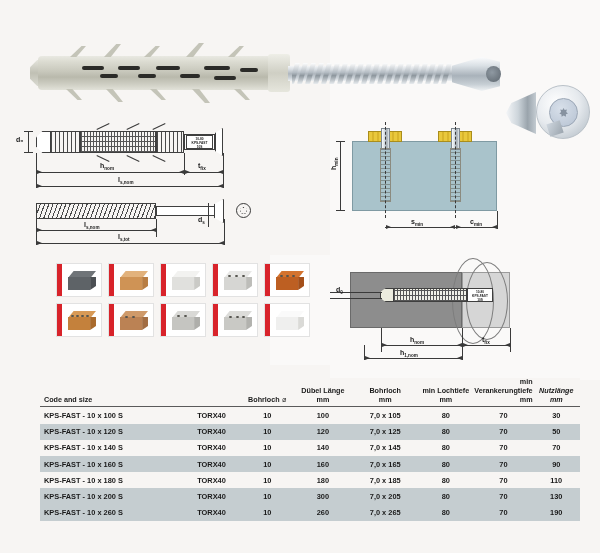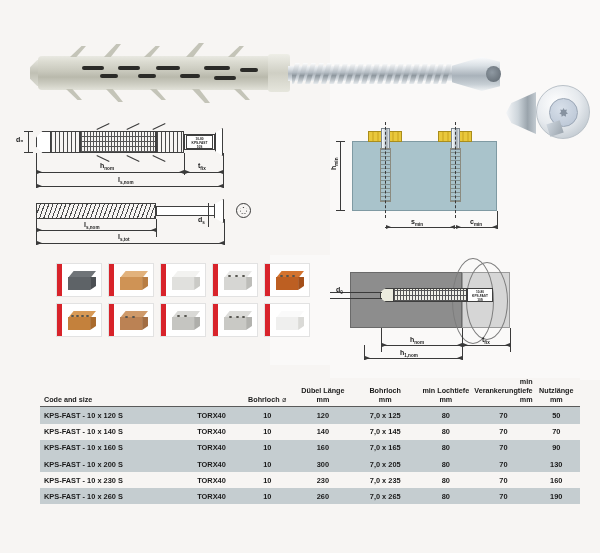--- a/index.html
+++ b/index.html
@@ -751,27 +751,37 @@
           <span class="hdr-unit">mm</span>
         </th>
         <th style="width:58px;">
           <span>min Lochtiefe</span>
           <span class="hdr-unit">mm</span>
         </th>
         <th style="width:52px;text-align:right;">
           <span>min Verankerungtiefe</span>
           <span class="hdr-unit">mm</span>
         </th>
-        <th style="width:48px;">
+        <th style="width:48px;font-style:italic;">
           <span>Nutzlänge</span>
           <span class="hdr-unit">mm</span>
         </th>
       </tr>
     </thead>
     <tbody id="table-body">
+        <tr class="even">
+          <td class="code">KPS-FAST - 10 x 100 S</td>
+          <td>TORX40</td>
+          <td>10</td>
+          <td>100</td>
+          <td>7,0 x 105</td>
+          <td>80</td>
+          <td>70</td>
+          <td>30</td>
+        </tr>
         <tr class="odd">
           <td class="code">KPS-FAST - 10 x 120 S</td>
           <td>TORX40</td>
           <td>10</td>
           <td>120</td>
           <td>7,0 x 125</td>
           <td>80</td>
           <td>70</td>
           <td>50</td>
         </tr>
@@ -788,39 +798,39 @@
         <tr class="odd">
           <td class="code">KPS-FAST - 10 x 160 S</td>
           <td>TORX40</td>
           <td>10</td>
           <td>160</td>
           <td>7,0 x 165</td>
           <td>80</td>
           <td>70</td>
           <td>90</td>
         </tr>
+        <tr class="even">
+          <td class="code">KPS-FAST - 10 x 180 S</td>
+          <td>TORX40</td>
+          <td>10</td>
+          <td>180</td>
+          <td>7,0 x 185</td>
+          <td>80</td>
+          <td>70</td>
+          <td>110</td>
+        </tr>
         <tr class="odd">
           <td class="code">KPS-FAST - 10 x 200 S</td>
           <td>TORX40</td>
           <td>10</td>
           <td>300</td>
           <td>7,0 x 205</td>
           <td>80</td>
           <td>70</td>
           <td>130</td>
-        </tr>
-        <tr class="even">
-          <td class="code">KPS-FAST - 10 x 230 S</td>
-          <td>TORX40</td>
-          <td>10</td>
-          <td>230</td>
-          <td>7,0 x 235</td>
-          <td>80</td>
-          <td>70</td>
-          <td>160</td>
         </tr>
         <tr class="odd">
           <td class="code">KPS-FAST - 10 x 260 S</td>
           <td>TORX40</td>
           <td>10</td>
           <td>260</td>
           <td>7,0 x 265</td>
           <td>80</td>
           <td>70</td>
           <td>190</td>

